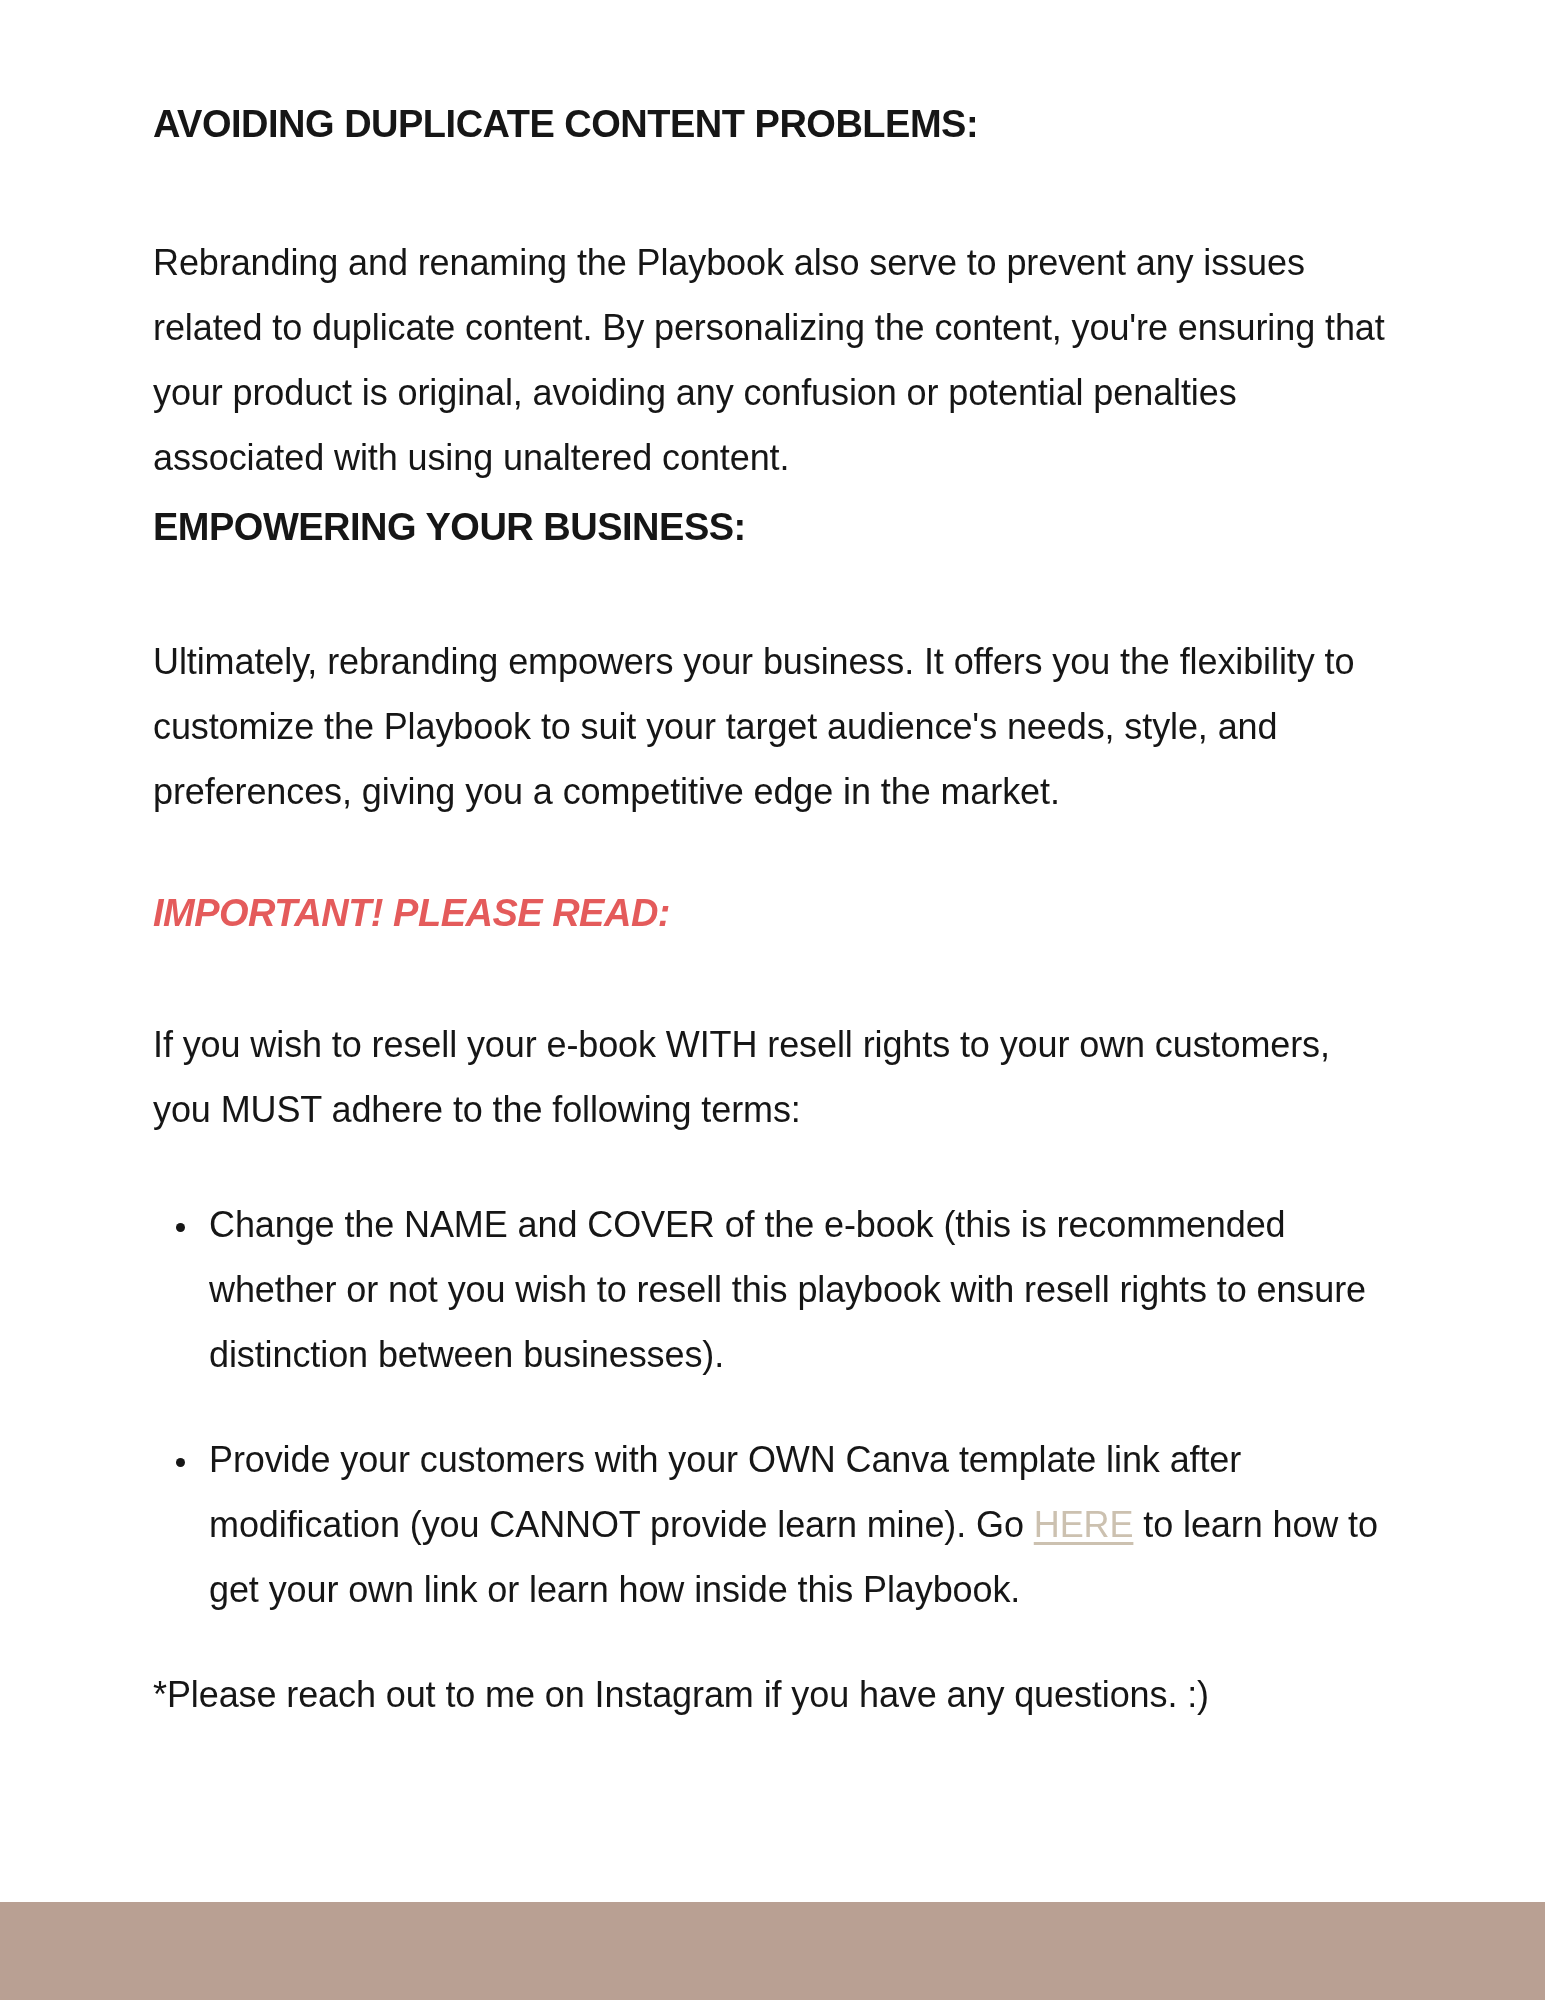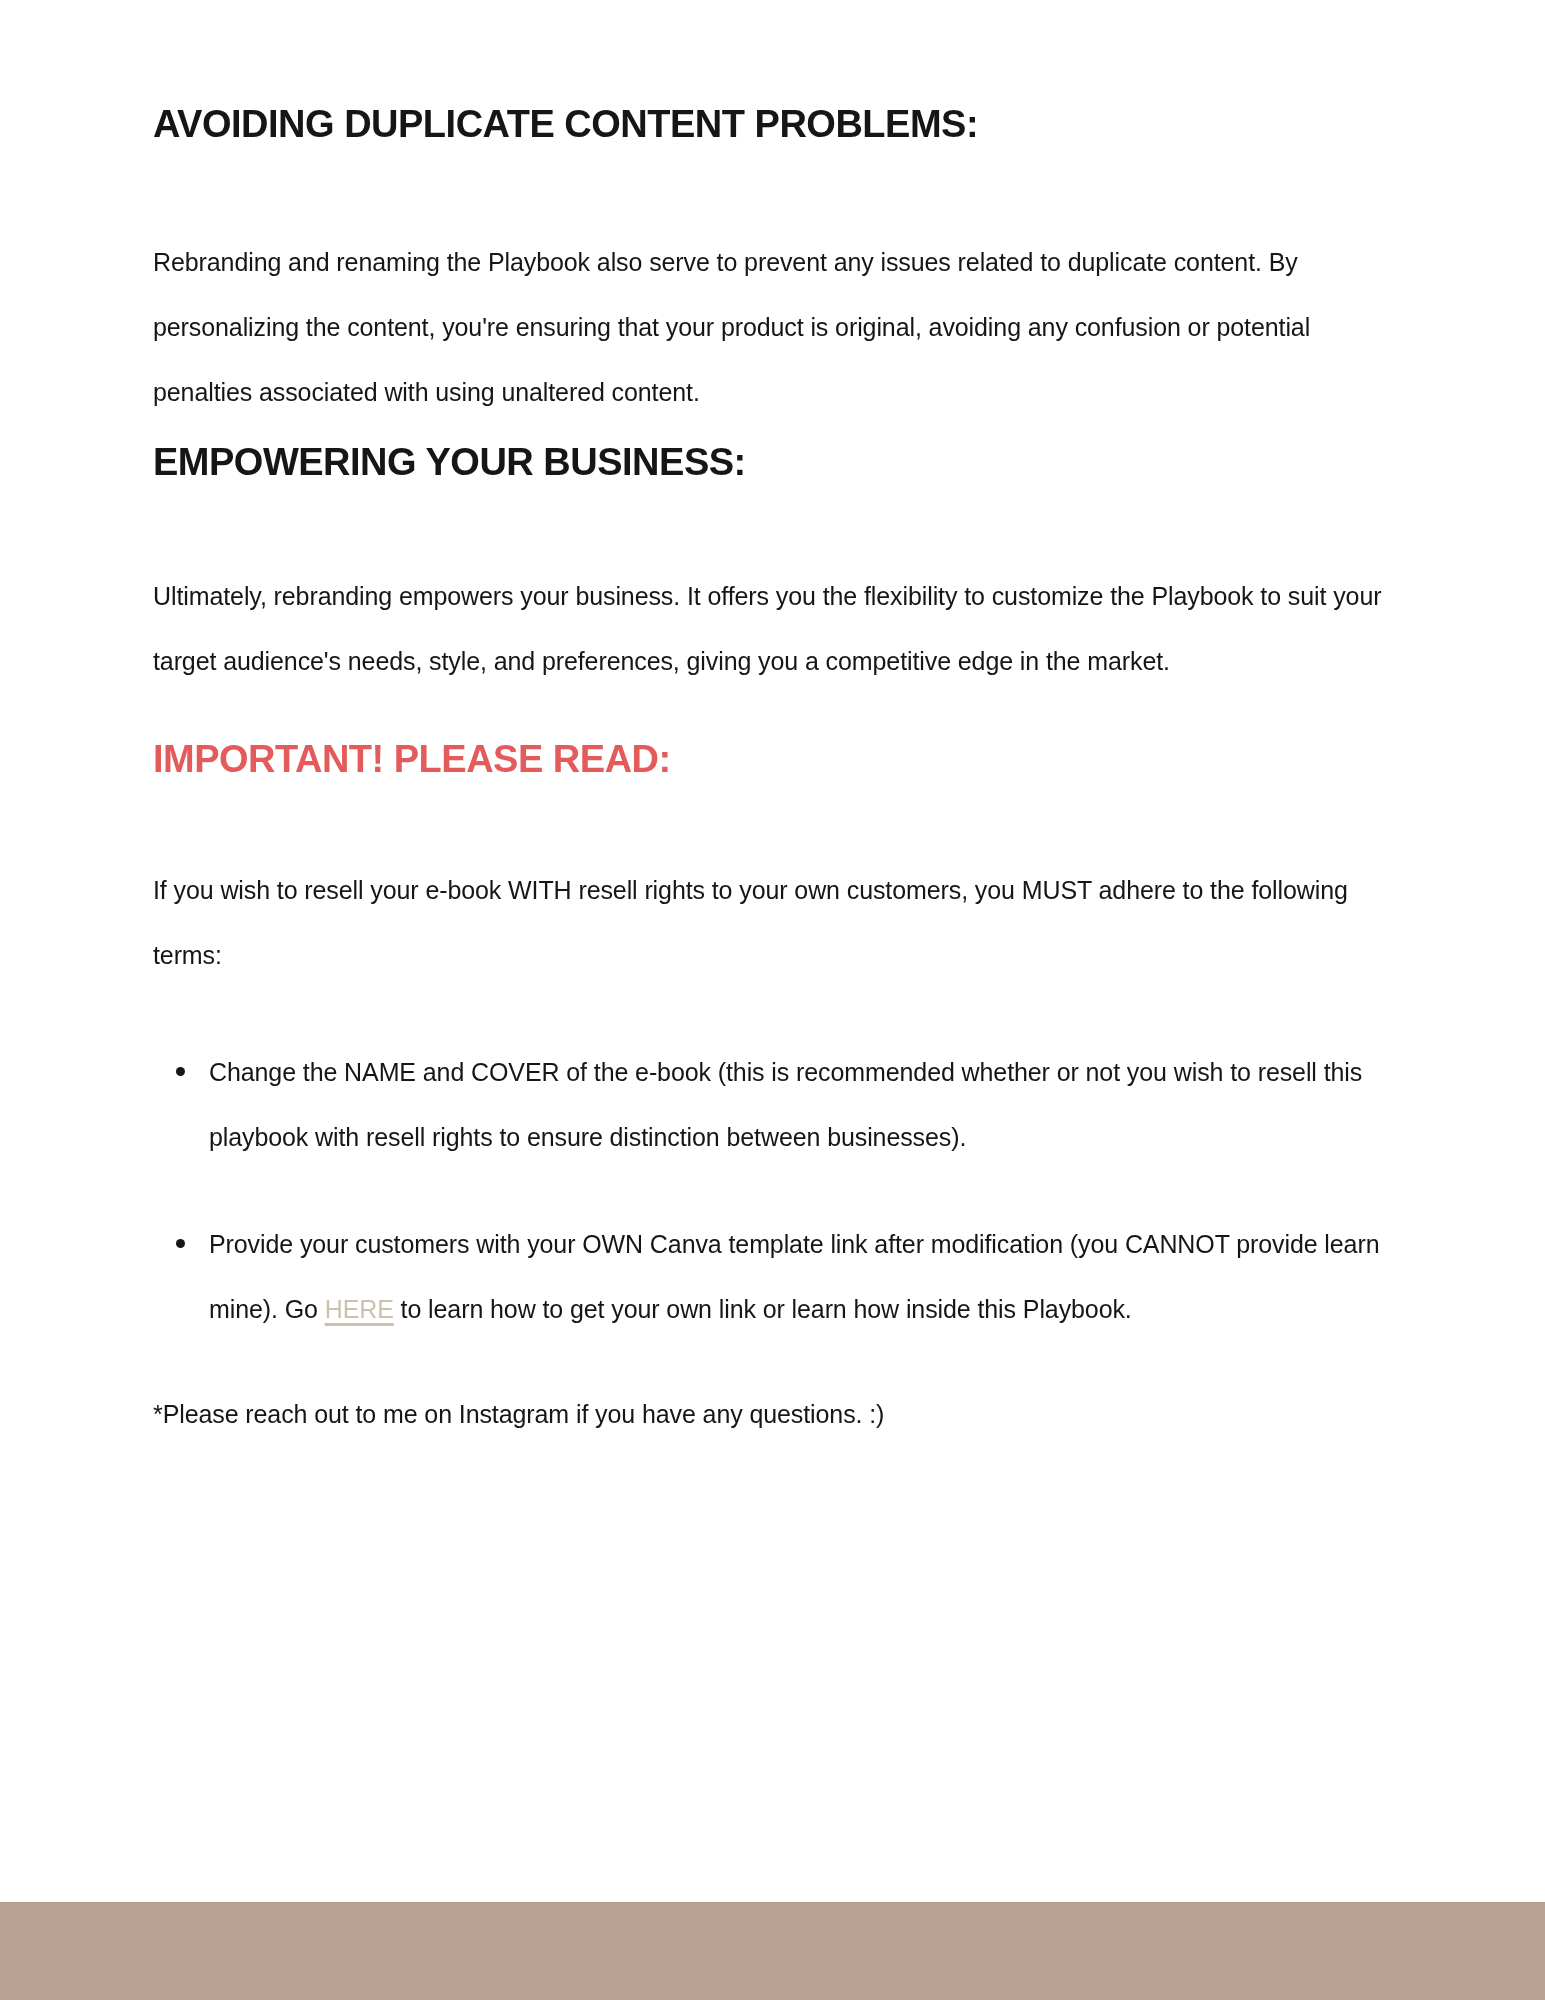--- a/index.html
+++ b/index.html
@@ -27,31 +27,31 @@
   .content > :first-child { margin-top: 0; }
   .heading {
     font-size: 38px;
     line-height: 1.1;
     font-weight: 700;
     letter-spacing: -0.5px;
     margin: 0;
   }
   .heading-red { color: var(--accent-red, #e45b5b); }
   .body {
-    font-size: 25px;
+    font-size: 36px;
     line-height: 65px;
     font-weight: 400;
     margin: 0;
     letter-spacing: -0.1px;
   }
   .bold { font-weight: 400; }
   .p-dup       { margin-top: 84px; }
   .h-empower   { margin-top: 17px; }
   .p-empower   { margin-top: 80px; }
-  .h-important { margin-top: 45px; }
+  .h-important { margin-top: 69px; font-style: italic; }
   .p-terms     { margin-top: 78px; }
   .terms-list {
     margin: 50px 0 0;
     padding-left: 48px;
     list-style: disc;
   }
   .terms-list li {
     padding-left: 8px;
   }
   .terms-list li::marker {

